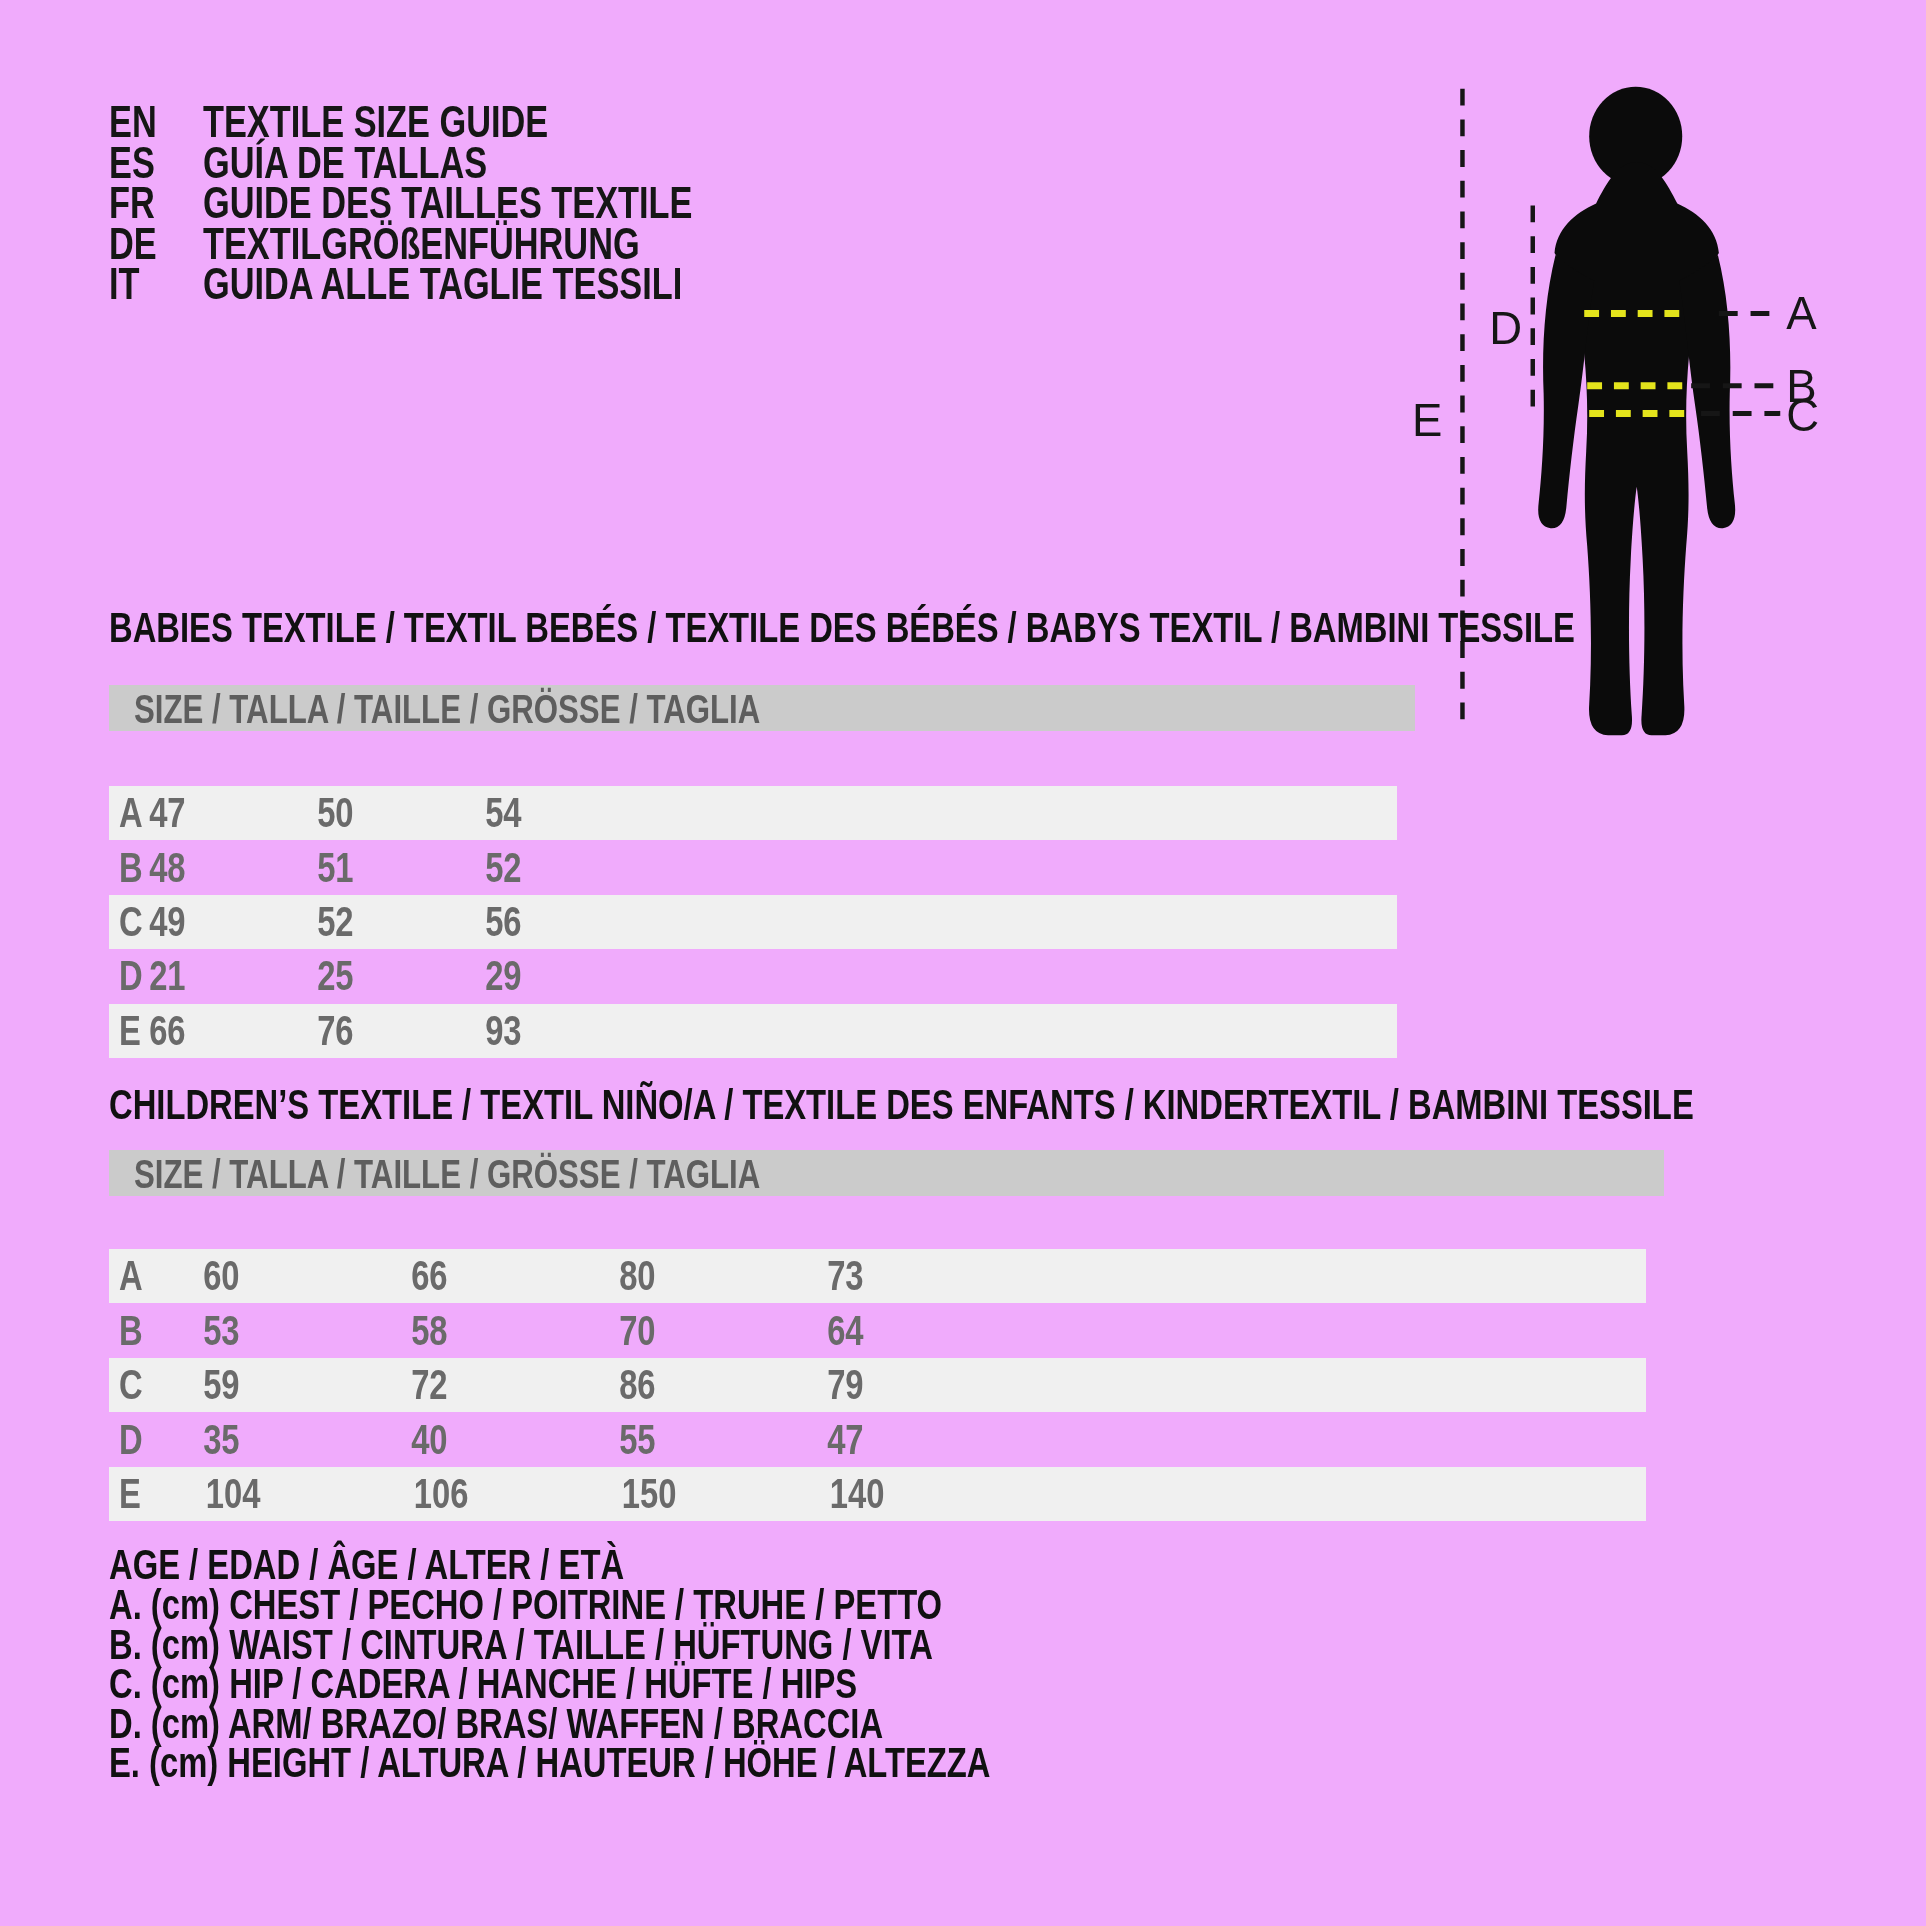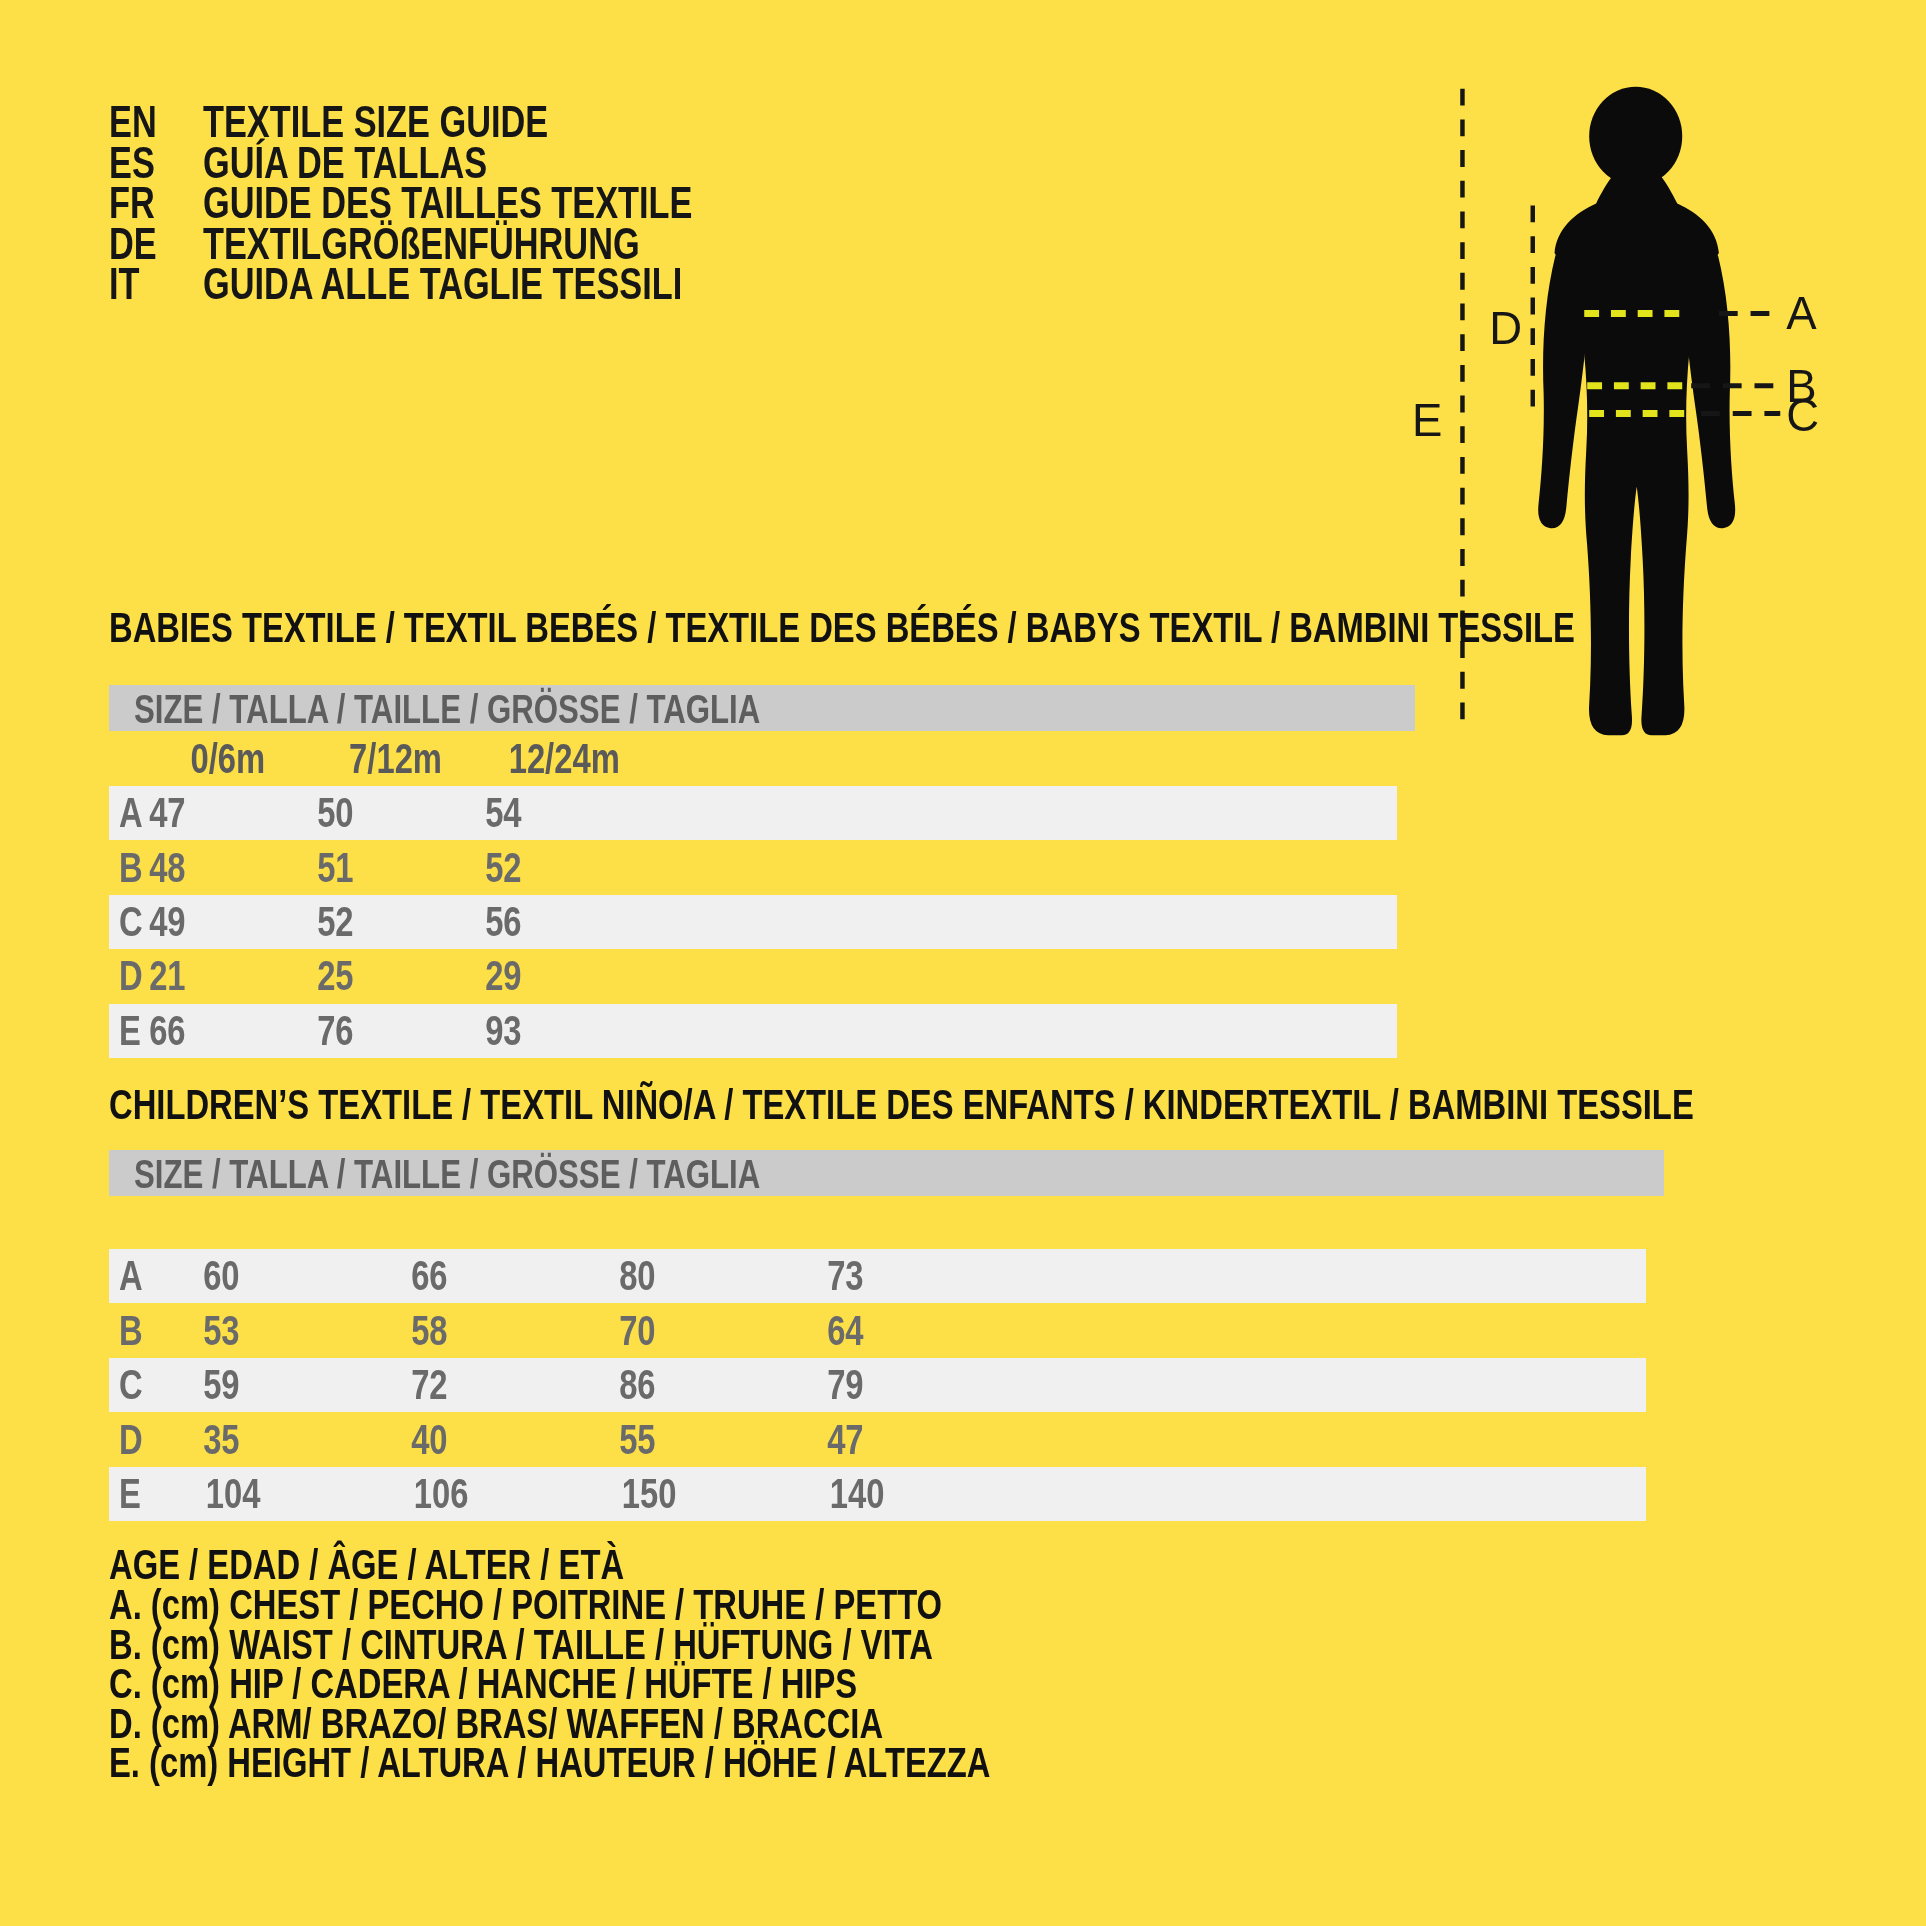--- a/index.html
+++ b/index.html
@@ -1,17 +1,17 @@
 <!DOCTYPE html>
 <html><head>
 <meta charset="utf-8">
 <title>Textile Size Guide</title>
 <style>
   html,body{margin:0;padding:0;background:#fff;}
-  .page{position:relative;width:1927px;height:1927px;background:#fde047;overflow:hidden;
+  .page{position:relative;width:1927px;height:1927px;background:#f0abfc;overflow:hidden;
         font-family:"Liberation Sans","DejaVu Sans",sans-serif;color:#161616;}
   
   .cx{display:inline-block;transform:scaleX(0.78);transform-origin:0 50%;white-space:nowrap;}
   .cxc{display:inline-block;transform:scaleX(0.78);transform-origin:50% 50%;white-space:nowrap;}
   
   .lang-row{position:absolute;left:0;height:41px;line-height:41px;font-weight:bold;font-size:44px;}
   .lang-code{position:absolute;left:109px;}
   .lang-label{position:absolute;left:203px;}
   
   .sec-title{position:absolute;left:109px;height:44px;line-height:44px;
@@ -131,25 +131,20 @@
 
   <div class="sec-title" style="top:606px;">
     <span class="cx">BABIES TEXTILE / TEXTIL BEBÉS / TEXTILE DES BÉBÉS / BABYS TEXTIL  / BAMBINI TESSILE</span>
   </div>
   <div class="size-bar" style="top:685px;width:1288px;">
     <span class="bar-label">
       <span class="cx">SIZE / TALLA / TAILLE / GRÖSSE / TAGLIA</span>
     </span>
   </div>
 
-  <div class="thead-row" style="top:731px;width:1288px;">
-    <span class="hcell b-c0"><span class="cxc">0/6m</span></span>
-    <span class="hcell b-c1"><span class="cxc">7/12m</span></span>
-    <span class="hcell b-c2"><span class="cxc">12/24m</span></span>
-  </div>
 
   <div class="trow zebra" style="top:786px;width:1288px;">
     <span class="rlabel"><span class="cx">A</span></span>
     <span class="cell b-c0"><span class="cxc">47</span></span>
     <span class="cell b-c1"><span class="cxc">50</span></span>
     <span class="cell b-c2"><span class="cxc">54</span></span>
   </div>
   <div class="trow" style="top:841px;width:1288px;">
     <span class="rlabel"><span class="cx">B</span></span>
     <span class="cell b-c0"><span class="cxc">48</span></span>

